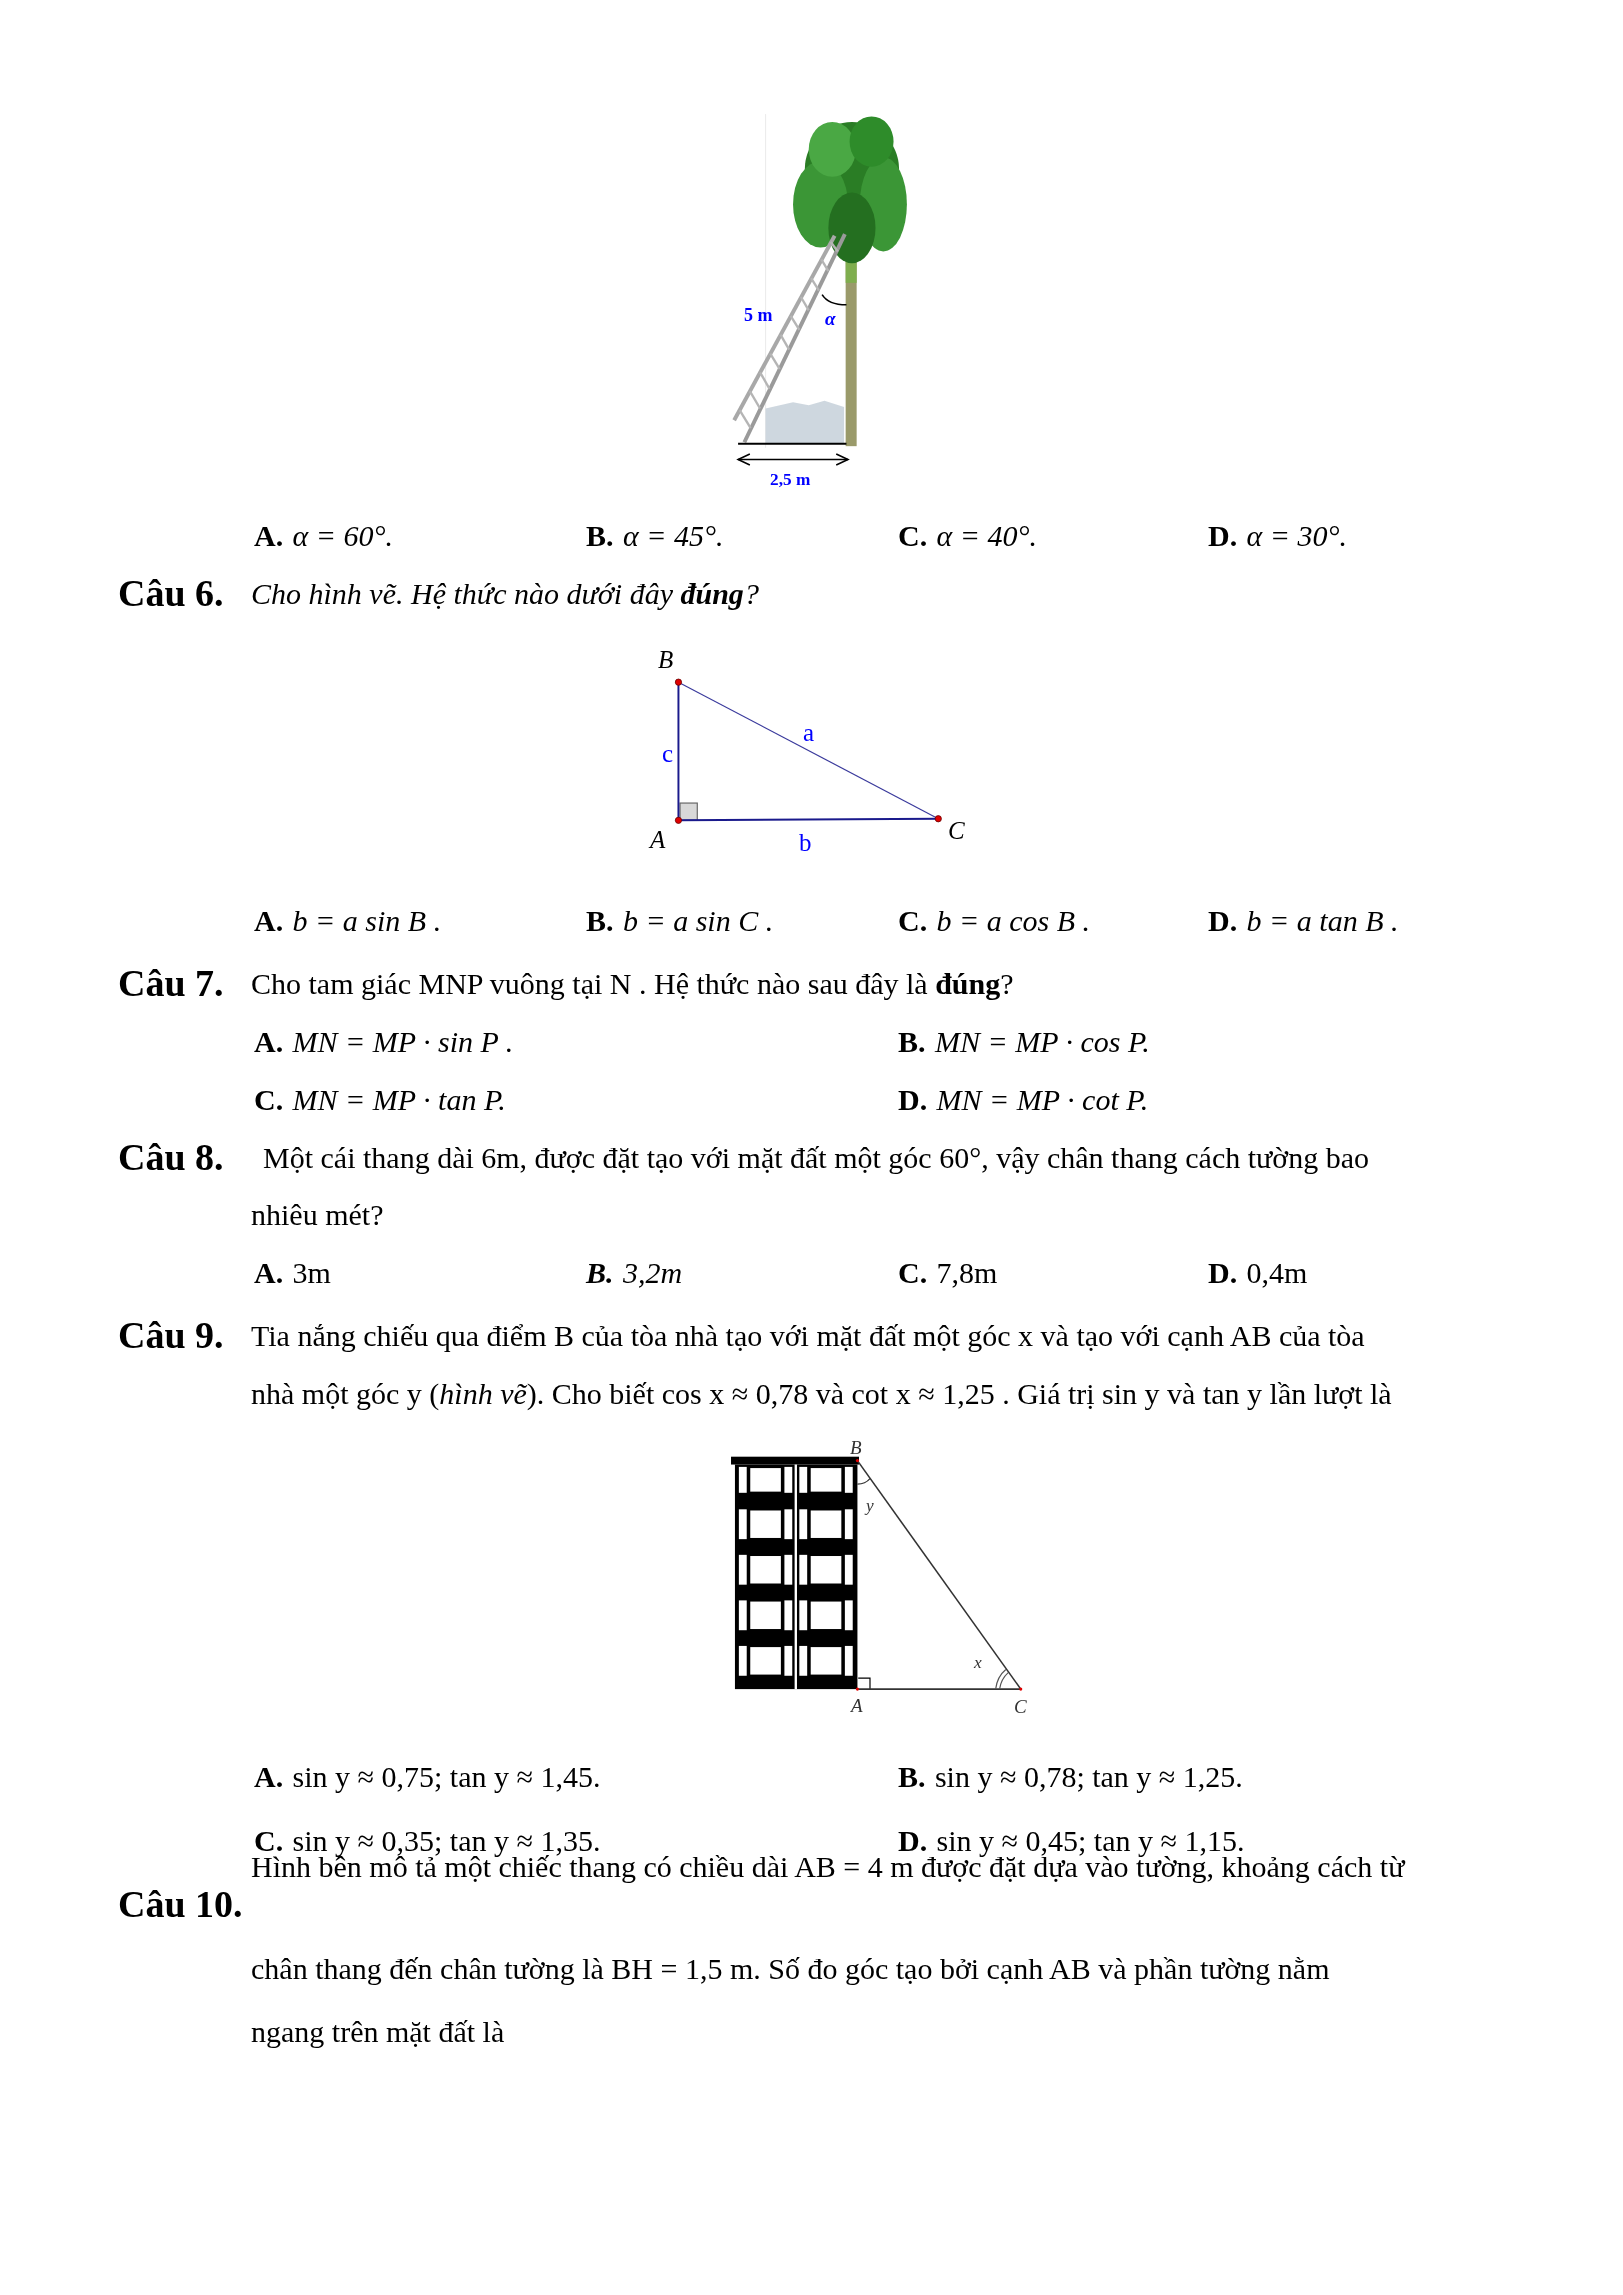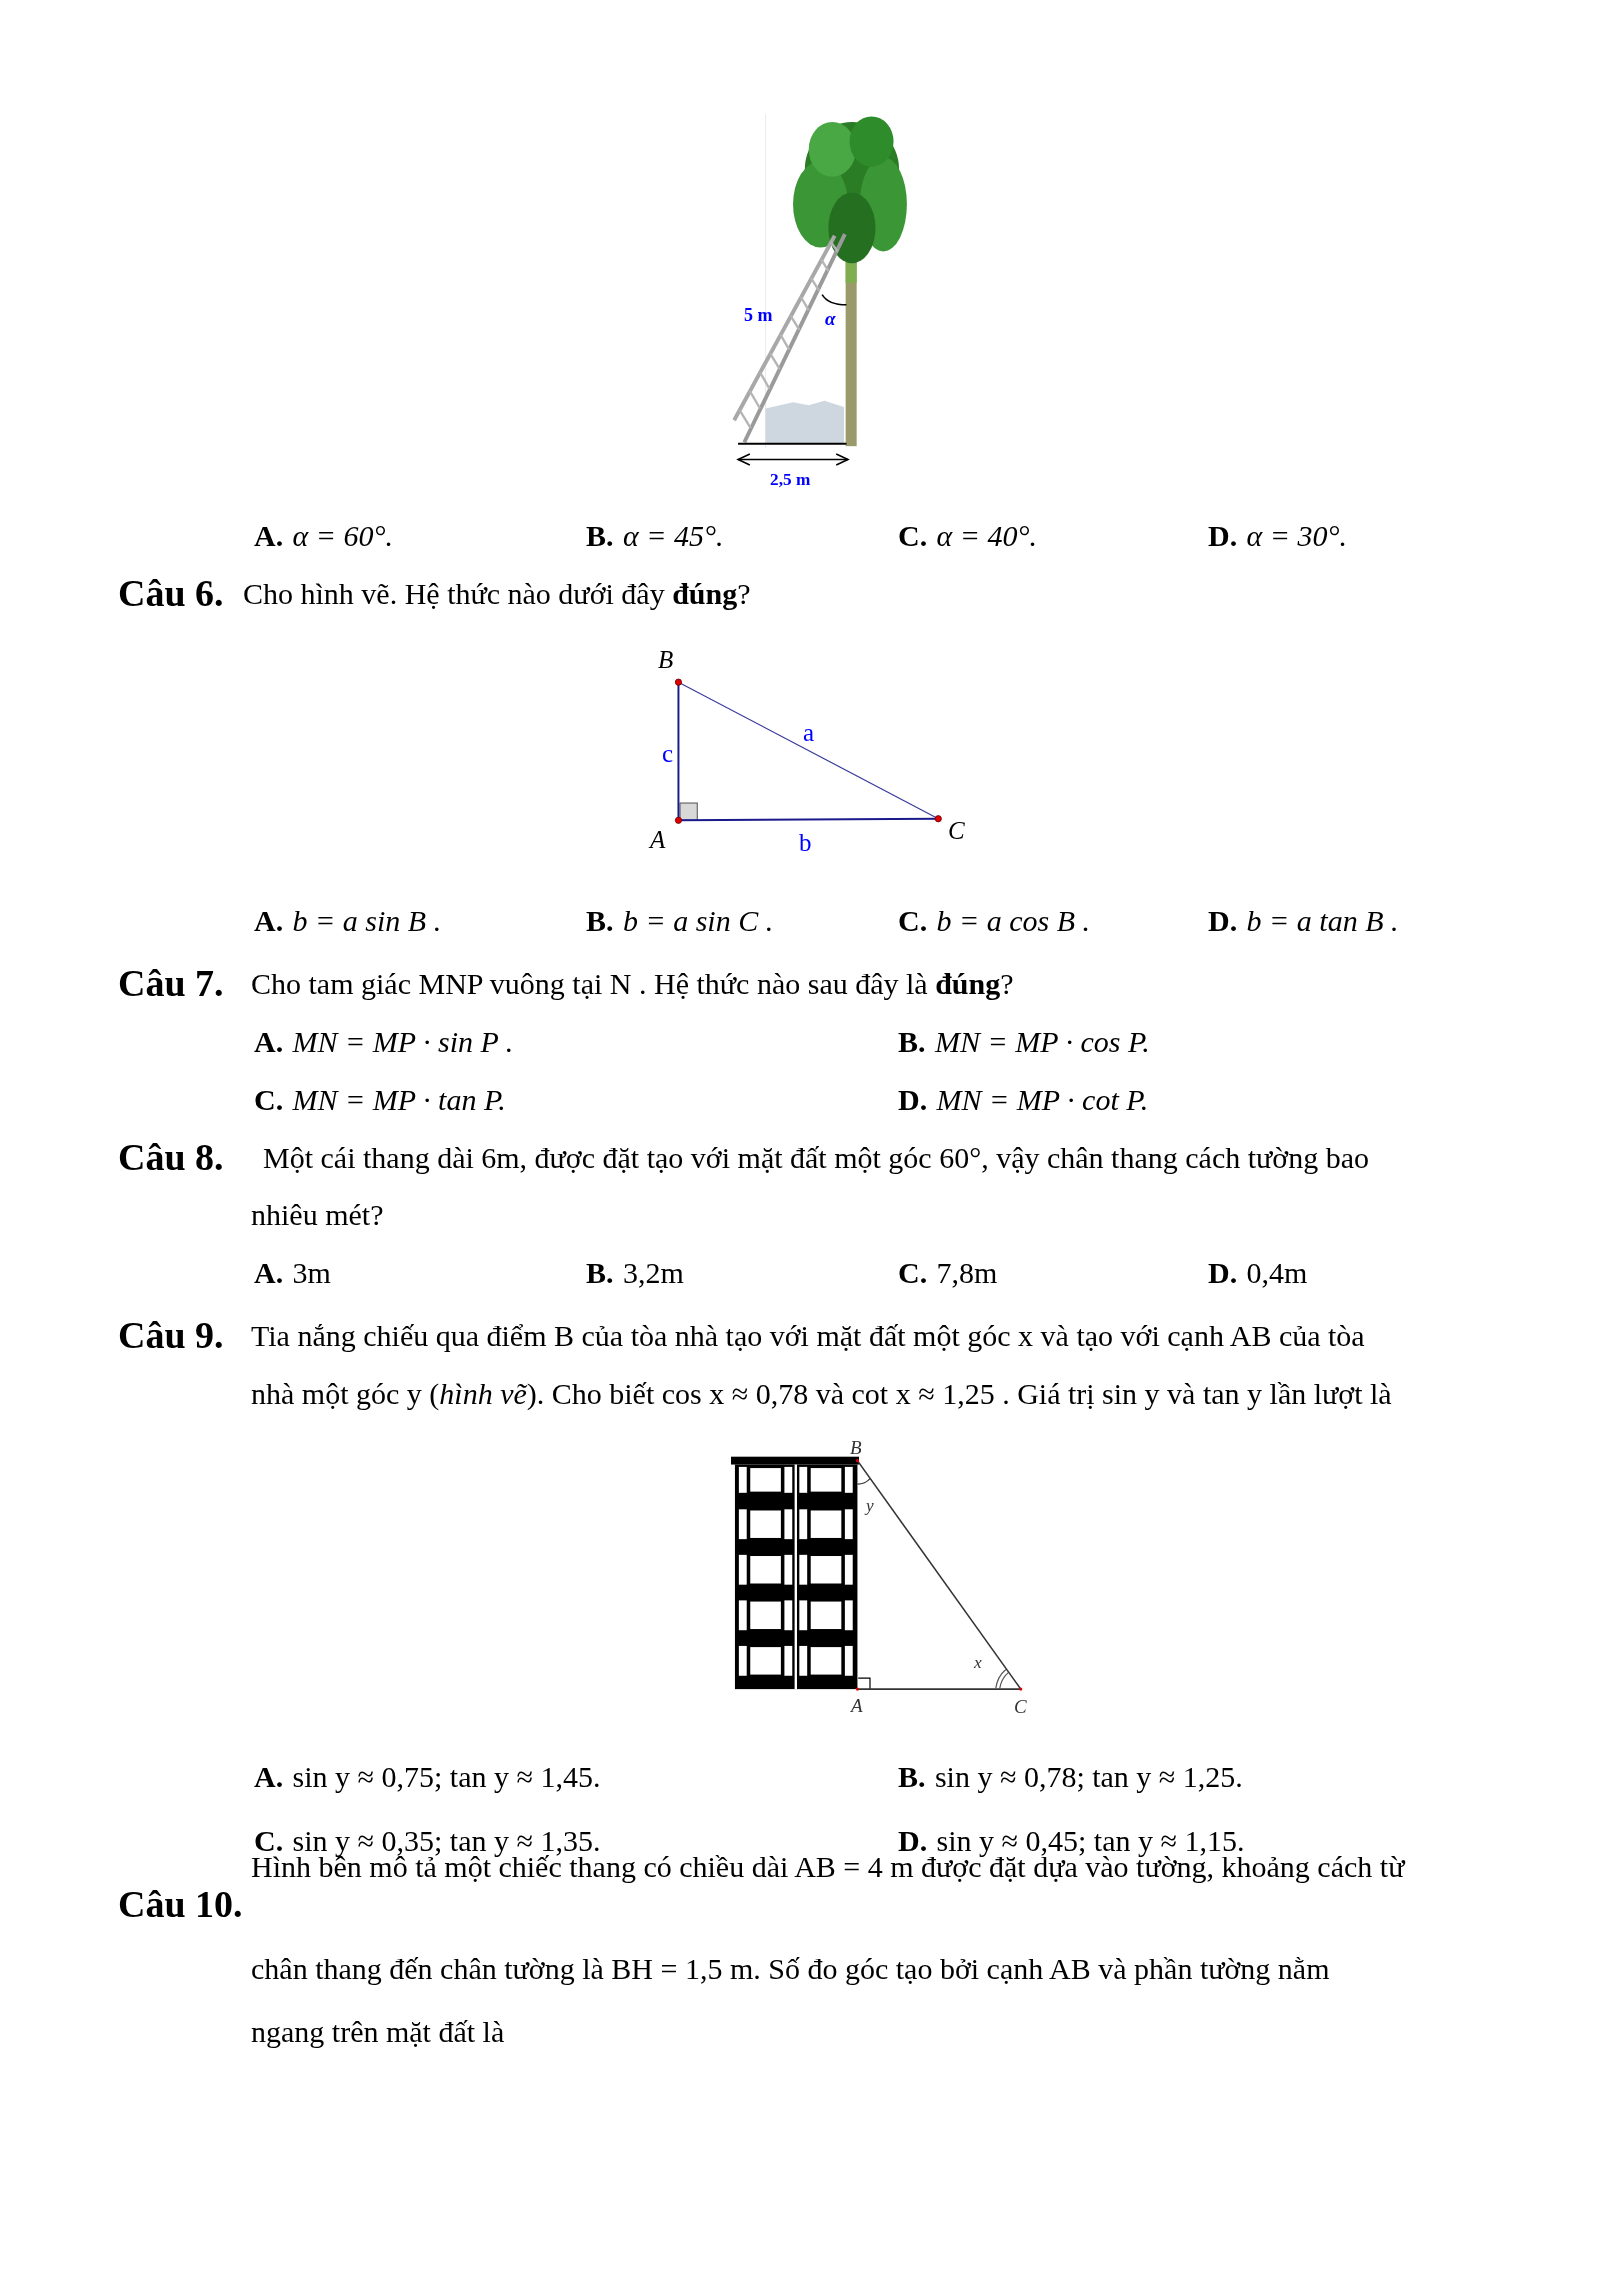--- a/index.html
+++ b/index.html
@@ -76,21 +76,21 @@
   <div class="line" style="left:898px;top:518px;">
     <span class="opt-label">C.</span><span class="math">α = 40°.</span>
   </div>
   <div class="line" style="left:1208px;top:518px;">
     <span class="opt-label">D.</span><span class="math">α = 30°.</span>
   </div>
 </div>
 
 <div>
   <div class="qnum" style="top:576px;">Câu 6.</div>
-  <div class="line" style="left:243px;top:576px;">
+  <div class="line" style="left:251px;top:576px;font-style:italic;">
     <span>Cho hình vẽ. Hệ thức nào dưới đây </span><span class="bold">đúng</span><span>?</span>
   </div>
 
   <div>
     <svg width="1623" height="942" style="left:0;top:0;" viewBox="0 0 2067 1200">
       <rect x="866" y="1023" width="22" height="22" fill="#d8d8d8" stroke="#666" stroke-width="1.5"></rect>
       <line x1="864" y1="869" x2="864" y2="1045" stroke="#1a1a8c" stroke-width="2.5"></line>
       <line x1="864" y1="1045" x2="1195" y2="1043" stroke="#1a1a8c" stroke-width="2.5"></line>
       <line x1="864" y1="869" x2="1195" y2="1043" stroke="#3a3a9c" stroke-width="1.5"></line>
       <circle cx="864" cy="869" r="4" fill="#e00000" stroke="#600" stroke-width="1"></circle>
@@ -138,21 +138,21 @@
   </div>
 </div>
 
 <div>
   <div class="qnum" style="top:1140px;">Câu 8.</div>
   <div class="line" style="left:263px;top:1140px;width:1255px;text-align:justify;">Một cái thang dài 6m, được đặt tạo với mặt đất một góc  60°, vậy chân thang cách tường bao</div>
   <div class="line" style="left:251px;top:1197px;">nhiêu mét?</div>
   <div class="line" style="left:254px;top:1255px;">
     <span class="opt-label">A.</span><span>3m</span>
   </div>
-  <div class="line" style="left:586px;top:1255px;">
+  <div class="line" style="left:586px;top:1255px;font-style:italic;">
     <span class="opt-label">B.</span><span>3,2m</span>
   </div>
   <div class="line" style="left:898px;top:1255px;">
     <span class="opt-label">C.</span><span>7,8m</span>
   </div>
   <div class="line" style="left:1208px;top:1255px;">
     <span class="opt-label">D.</span><span>0,4m</span>
   </div>
 </div>
 

